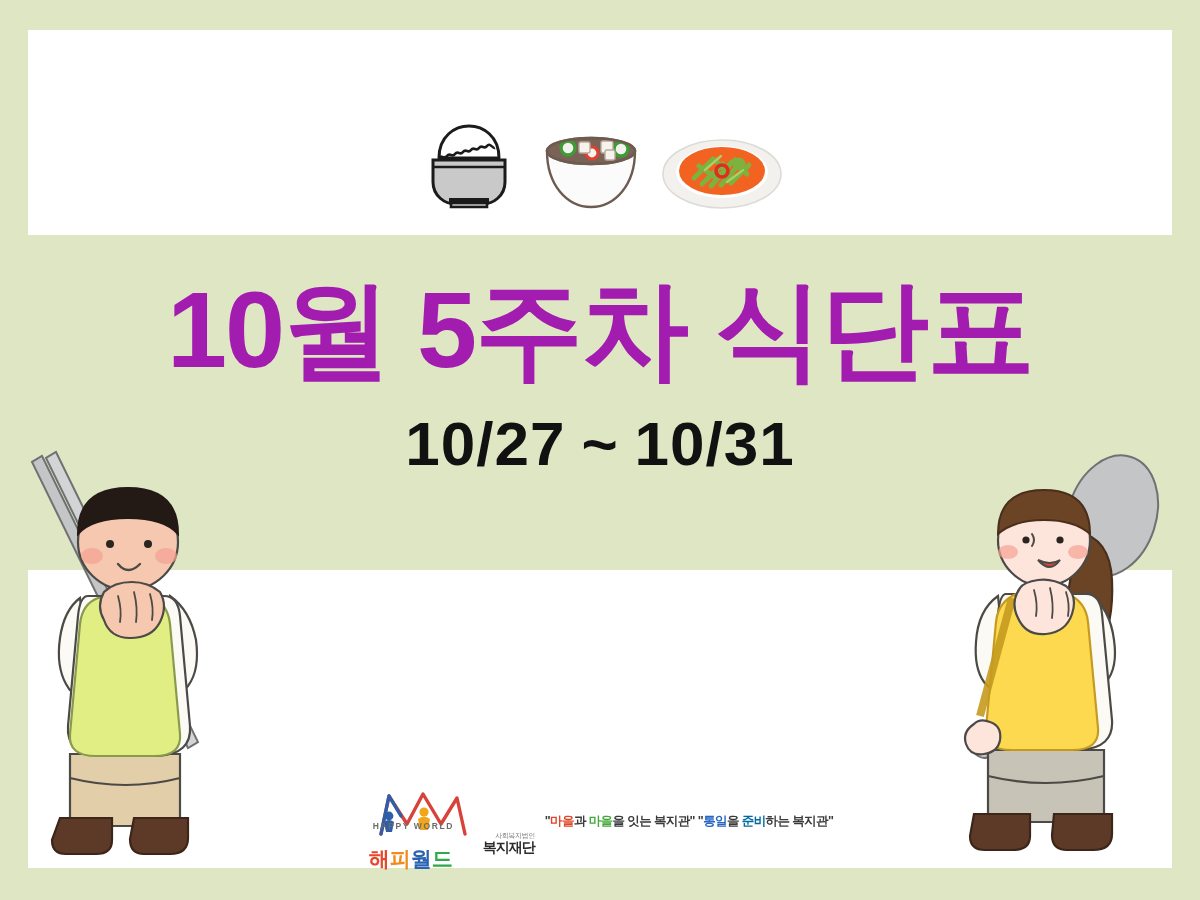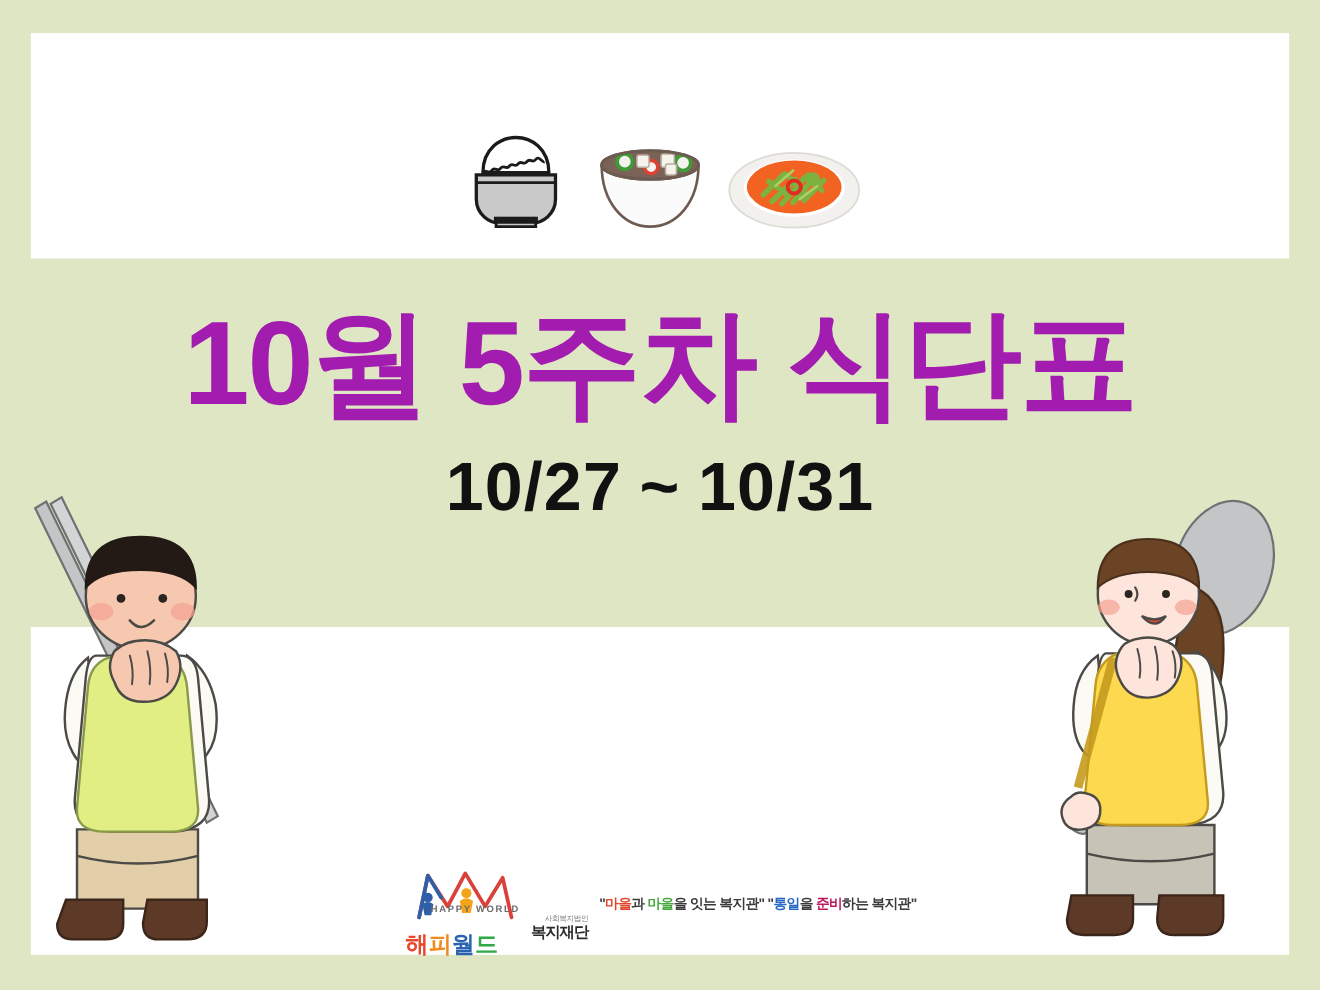--- a/index.html
+++ b/index.html
@@ -47,21 +47,21 @@
 
   
   #footer{
     position:absolute;left:0;right:0;top:786px;height:74px;
     display:flex;align-items:center;justify-content:center;gap:10px;
     z-index:6;
   }
   #footer-logo{display:flex;align-items:flex-end;gap:4px;}
   #logo-mark{position:relative;width:112px;height:70px;}
   #logo-arcword{
-    position:absolute;left:6px;top:33px;width:100px;text-align:right;
+    position:absolute;left:6px;top:33px;width:100px;text-align:left;
     font-size:8.5px;font-weight:bold;color:#6b6b6b;letter-spacing:1.6px;
   }
   #logo-hangul{
     position:absolute;left:2px;top:60px;width:92px;
     font-size:21px;font-weight:bold;line-height:1;white-space:nowrap;
   }
   #logo-hangul span{display:inline-block;}
   #logo-sub{position:relative;padding-bottom:2px;text-align:right;}
   #logo-sub-small{font-size:7px;color:#7a7a7a;letter-spacing:-0.4px;line-height:1;}
   #logo-sub-main{font-size:14px;font-weight:bold;color:#2b2b2b;letter-spacing:-1px;line-height:1.2;}
@@ -259,19 +259,19 @@
         </div>
       </div>
       <div id="logo-sub">
         <div id="logo-sub-small">사회복지법인</div>
         <div id="logo-sub-main">복지재단</div>
       </div>
     </div>
 
     <div id="footer-text">
       <div id="footer-tagline">
-        <span style="color:#3a3a3a">"</span><span style="color:#e0452a">마을</span><span style="color:#3a3a3a">과 </span><span style="color:#46a83c">마을</span><span style="color:#3a3a3a">을 잇는 복지관" "</span><span style="color:#2766c4">통일</span><span style="color:#3a3a3a">을 </span><span style="color:#be185d">준비</span><span style="color:#3a3a3a">하는 복지관"</span>
+        <span style="color:#3a3a3a">"</span><span style="color:#e0452a">마을</span><span style="color:#3a3a3a">과 </span><span style="color:#46a83c">마을</span><span style="color:#3a3a3a">을 잇는 복지관" "</span><span style="color:#2766c4">통일</span><span style="color:#3a3a3a">을 </span><span style="color:#0369a1">준비</span><span style="color:#3a3a3a">하는 복지관"</span>
       </div>
     </div>
 
   </div>
 
 </div>
 
 </body></html>

